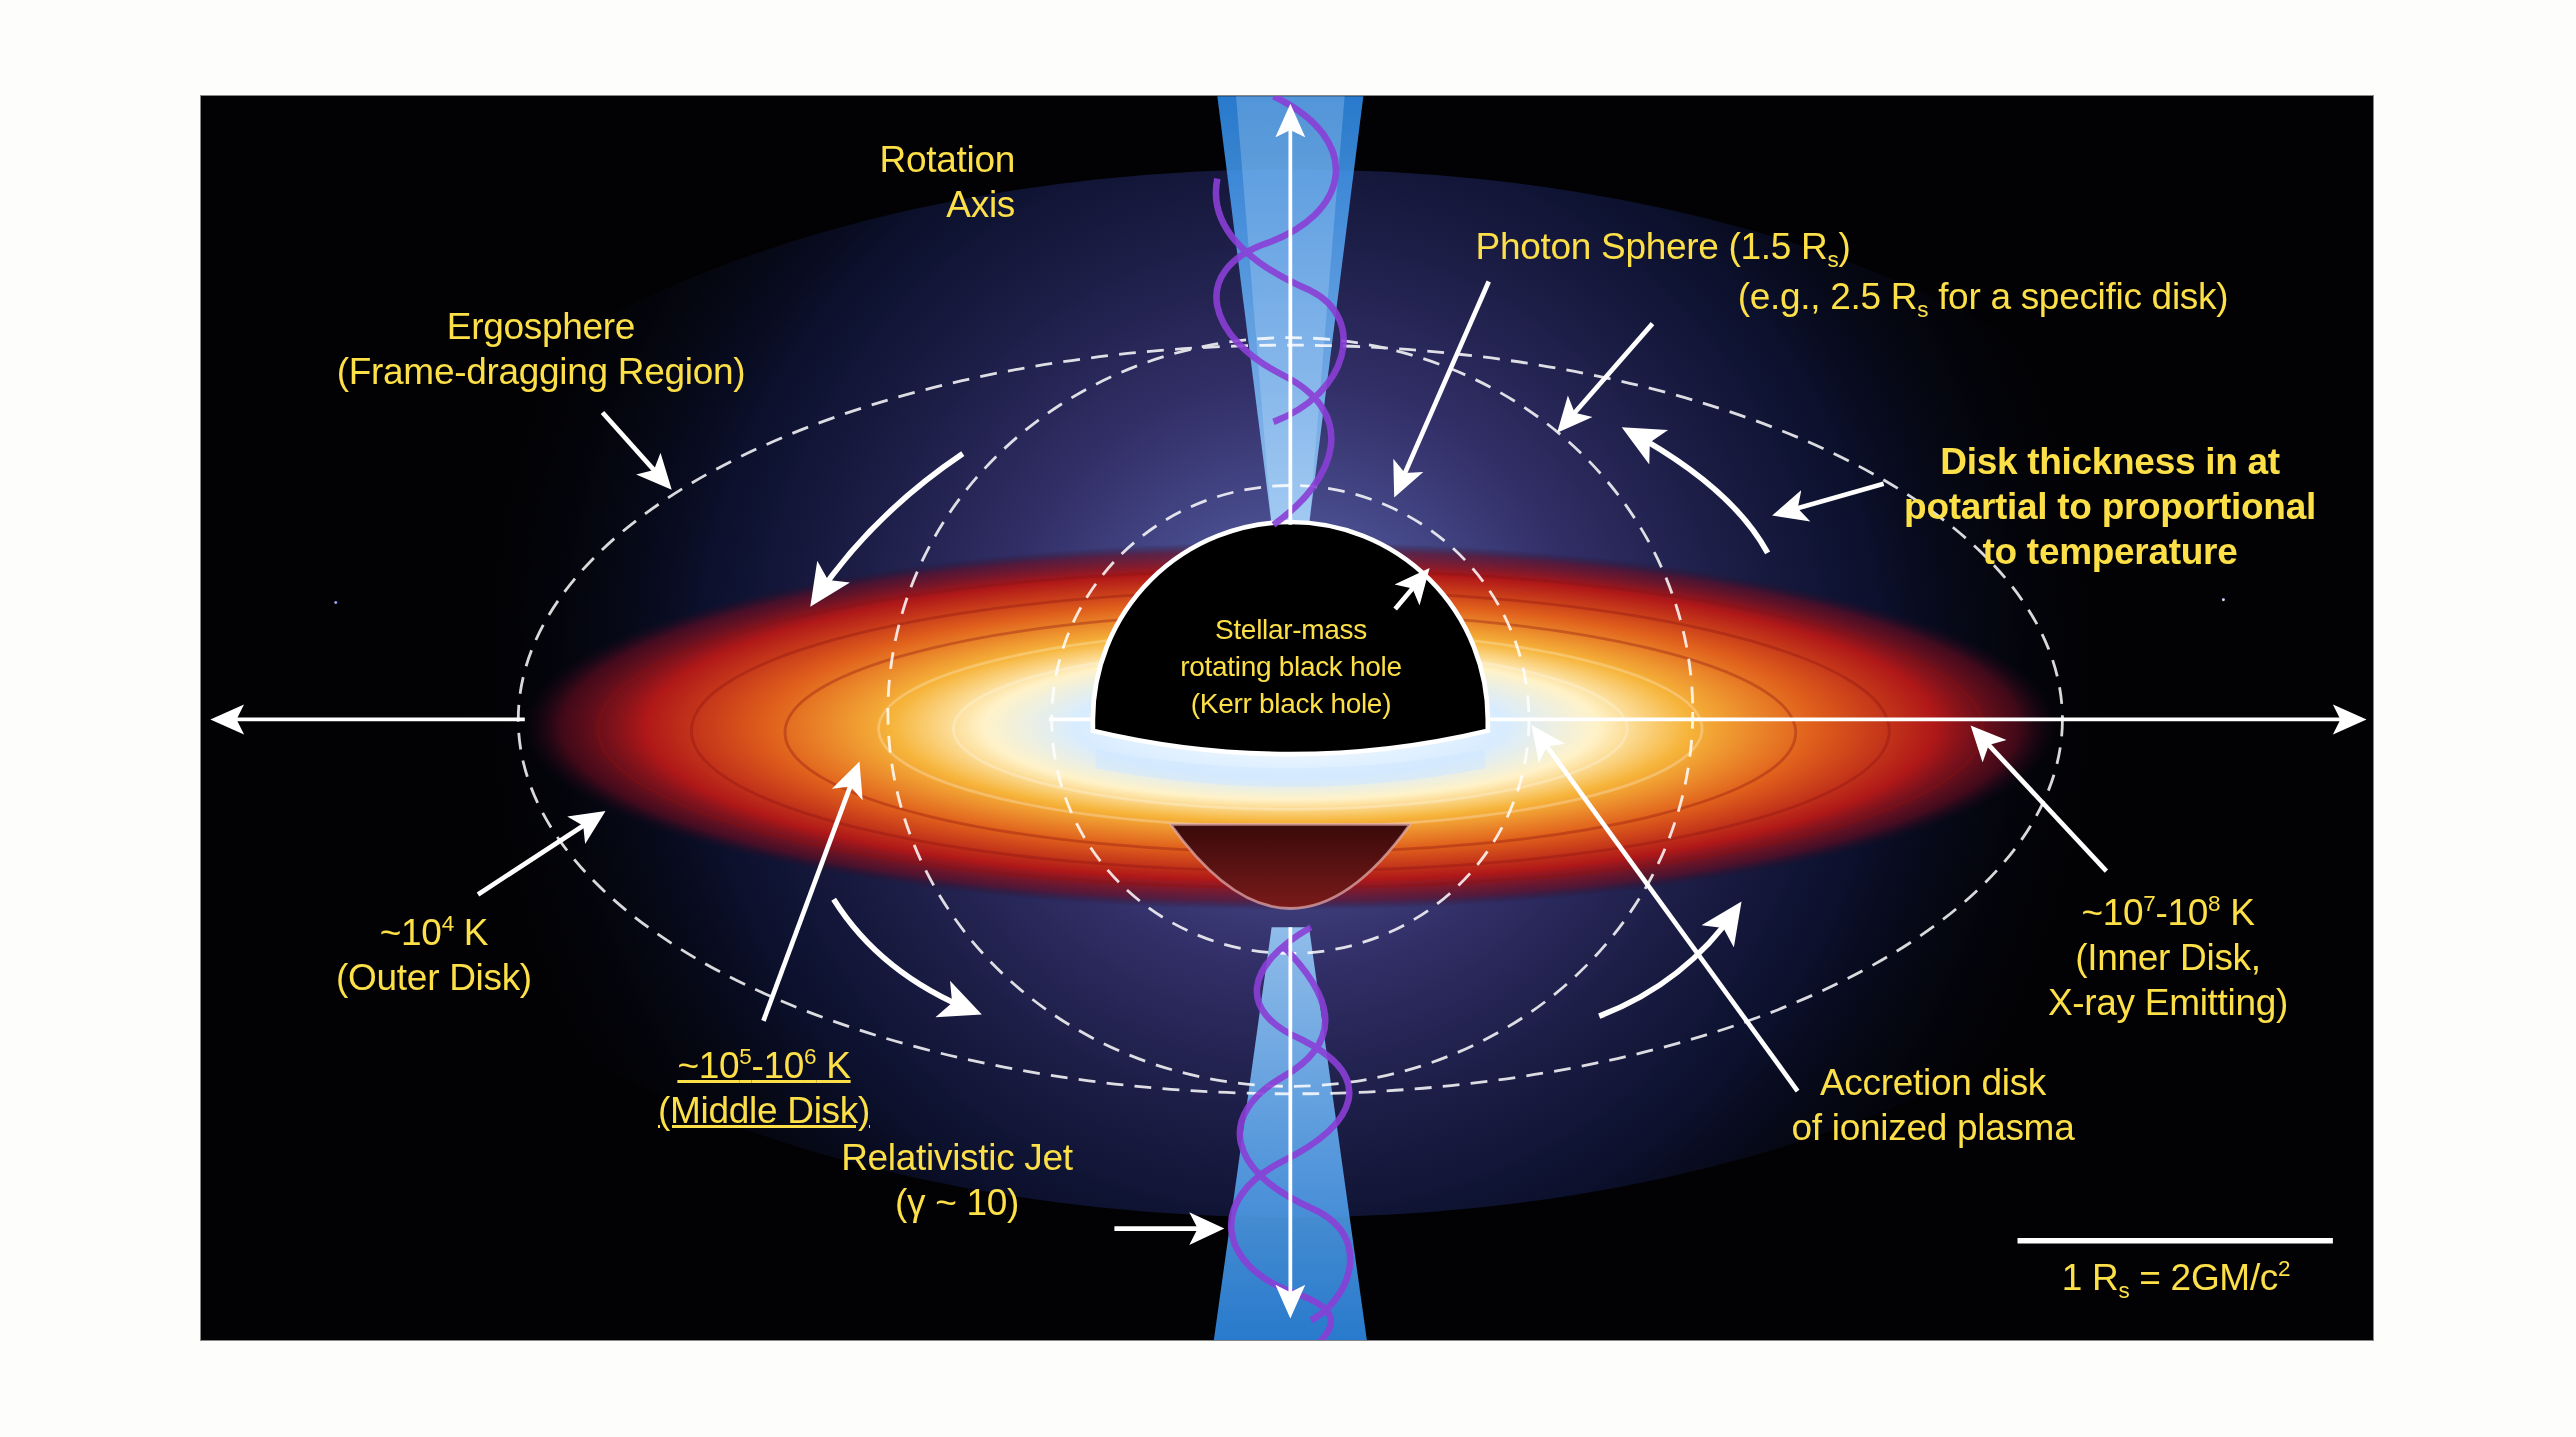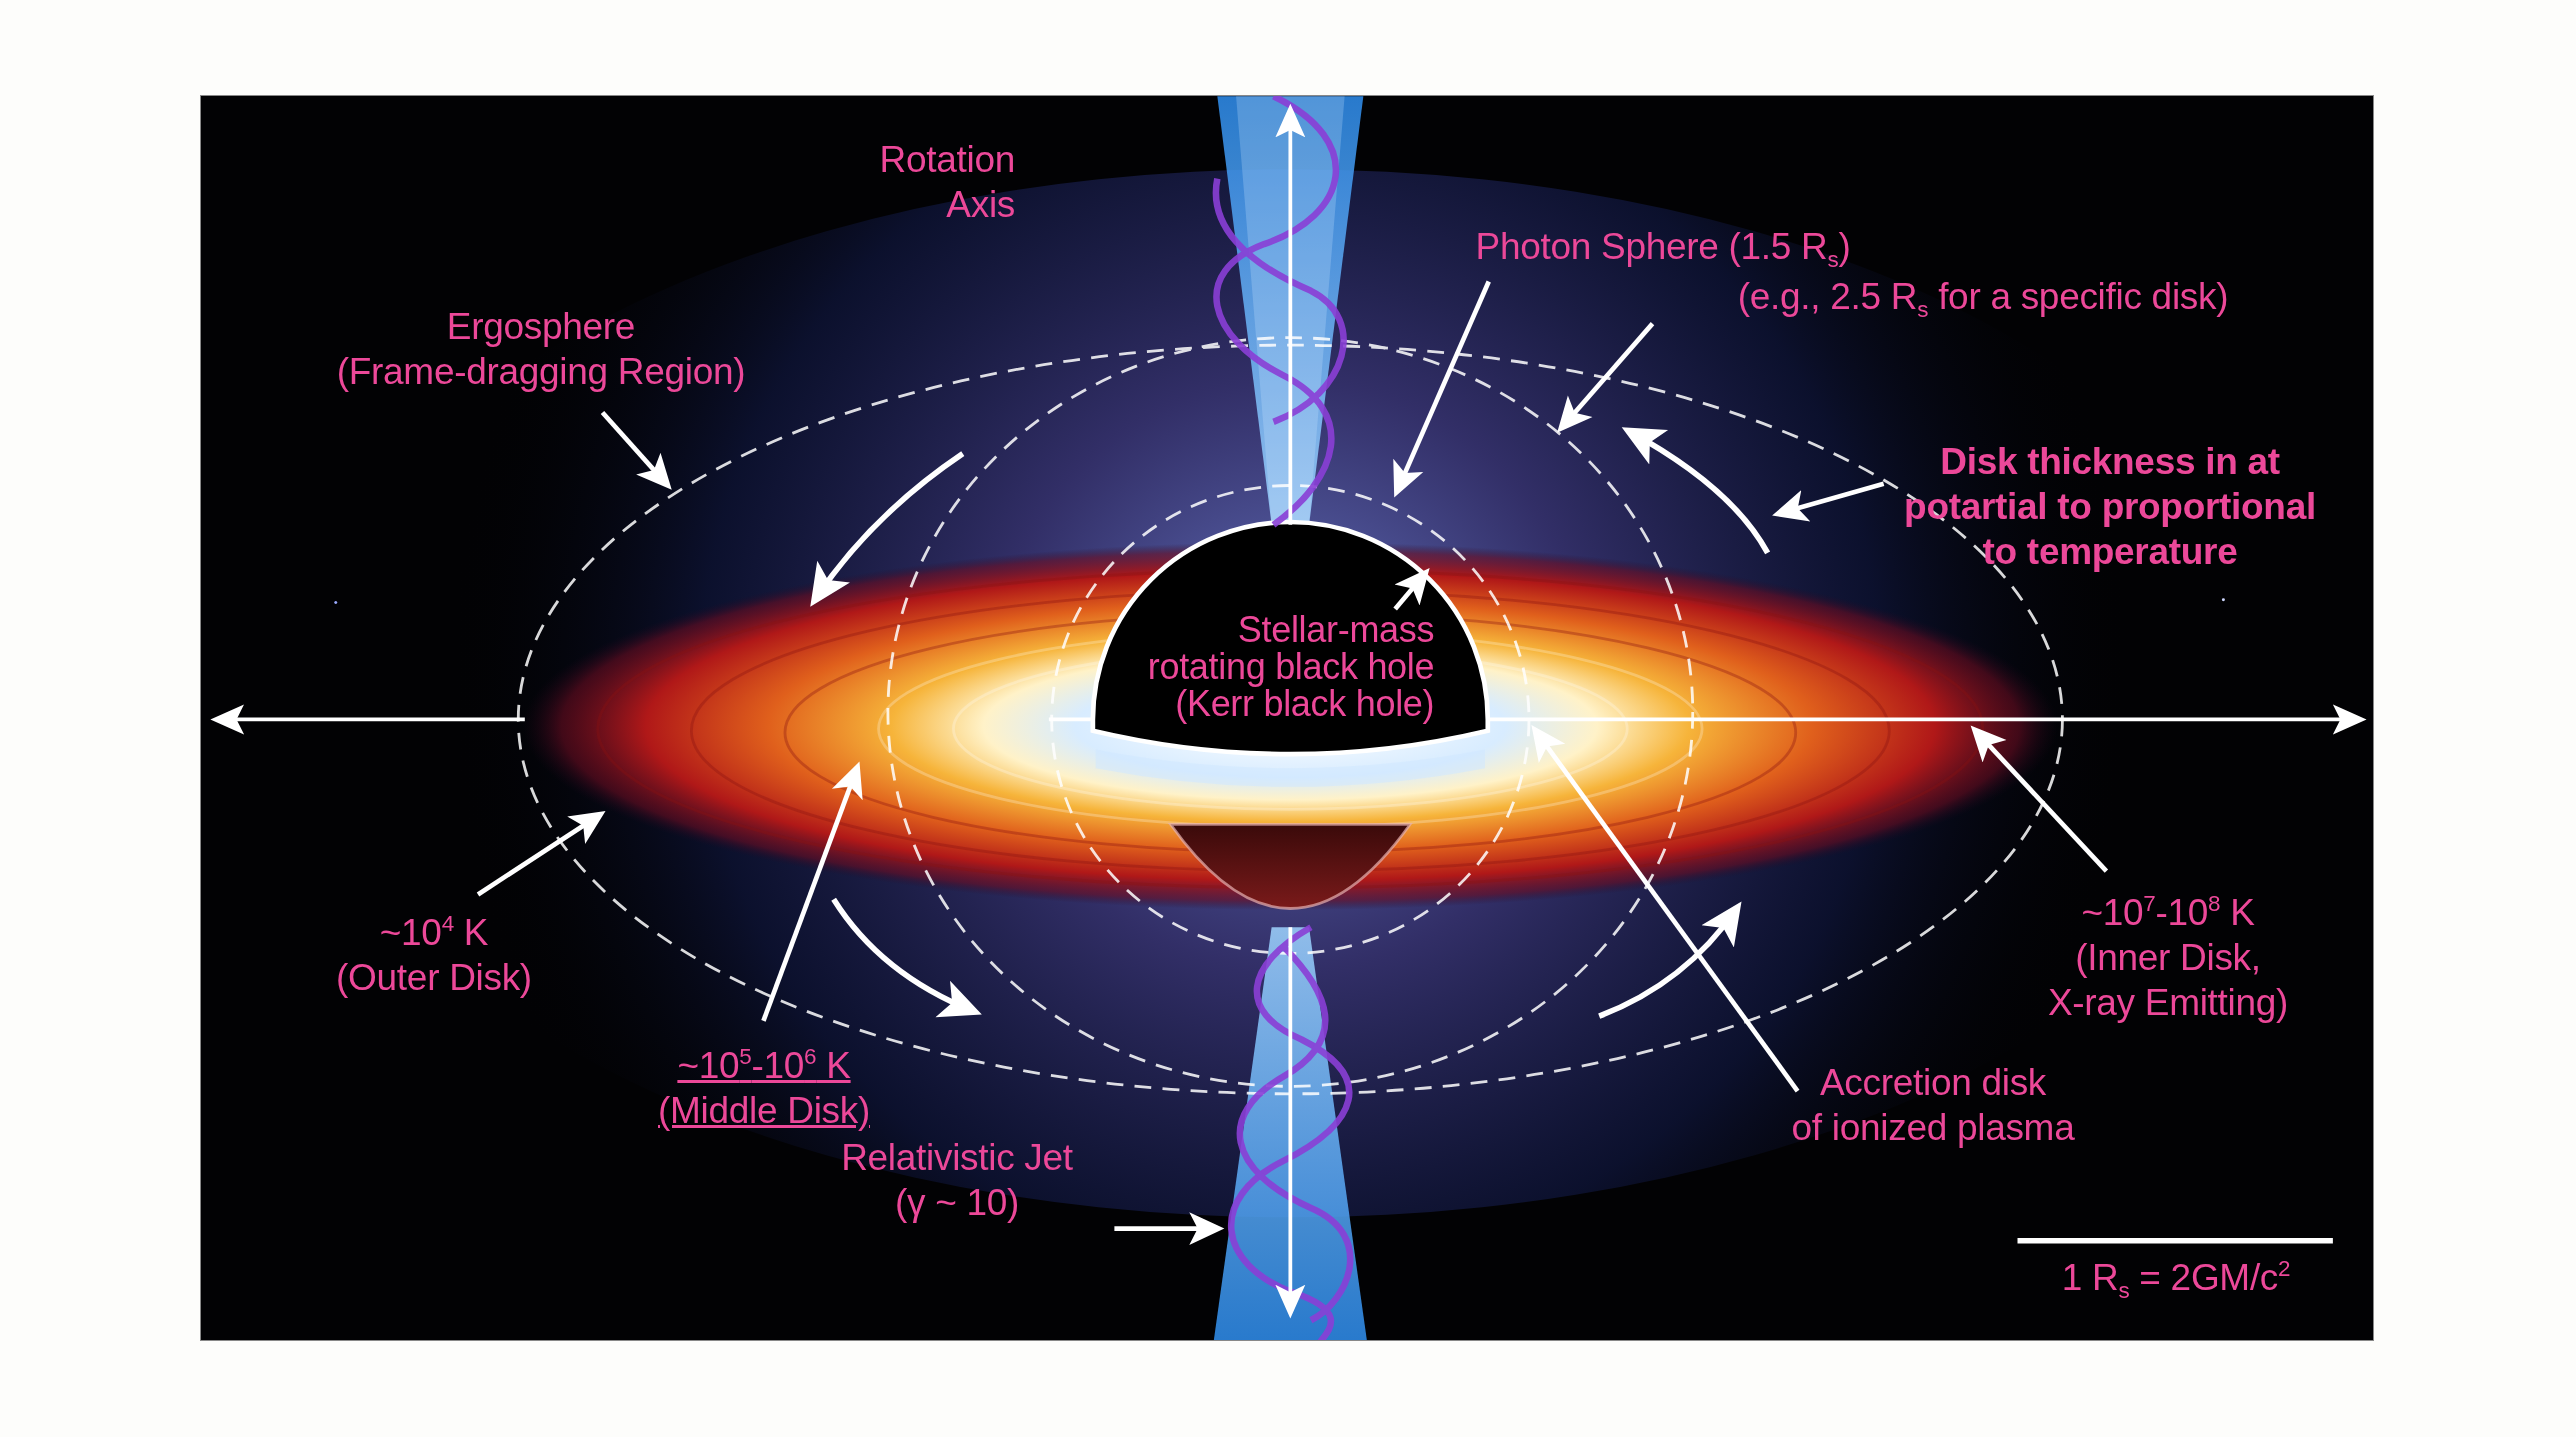--- a/index.html
+++ b/index.html
@@ -1,25 +1,25 @@
 <!DOCTYPE html>
 <html style="font-size:15px"><head>
 <meta charset="utf-8">
 <style>
   html, body { margin: 0; padding: 0; background: #fdfdfb; }
   body { width: 2576px; height: 1438px; position: relative; overflow: hidden;
          font-family: "Liberation Sans", "DejaVu Sans", sans-serif; }
   #panel { position: absolute; left: 200px; top: 95px; width: 2174px; height: 1246px;
            background: #020204; overflow: hidden; border: 0.9px solid #888; box-sizing: border-box; }
   #panel svg.art { position: absolute; left: 0; top: 0; }
-  .lbl { position: absolute; color: #ec4899; font-size: 37px; line-height: 45px; text-align: center;
+  .lbl { position: absolute; color: #fde047; font-size: 37px; line-height: 45px; text-align: center;
          white-space: nowrap; transform: translateX(-50%); letter-spacing: -0.3px; }
   .lbl sup { font-size: 22.5px; vertical-align: 14px; line-height: 0; }
   .lbl sub { font-size: 22.5px; vertical-align: -7.5px; line-height: 0; }
-  .lbl.small { font-size: 36px; line-height: 37px; text-align: right; }
+  .lbl.small { font-size: 28px; line-height: 37px; }
   .lbl.right { transform: none; text-align: right; }
   .lbl span { display: block; }
 </style>
 </head>
 <body>
 
 <div id="panel">
   <svg class="art" width="2174" height="1246" viewBox="214 102 2323 1331">
     <defs>
       <radialGradient id="glow" cx="1378" cy="720" r="900" gradientUnits="userSpaceOnUse">

